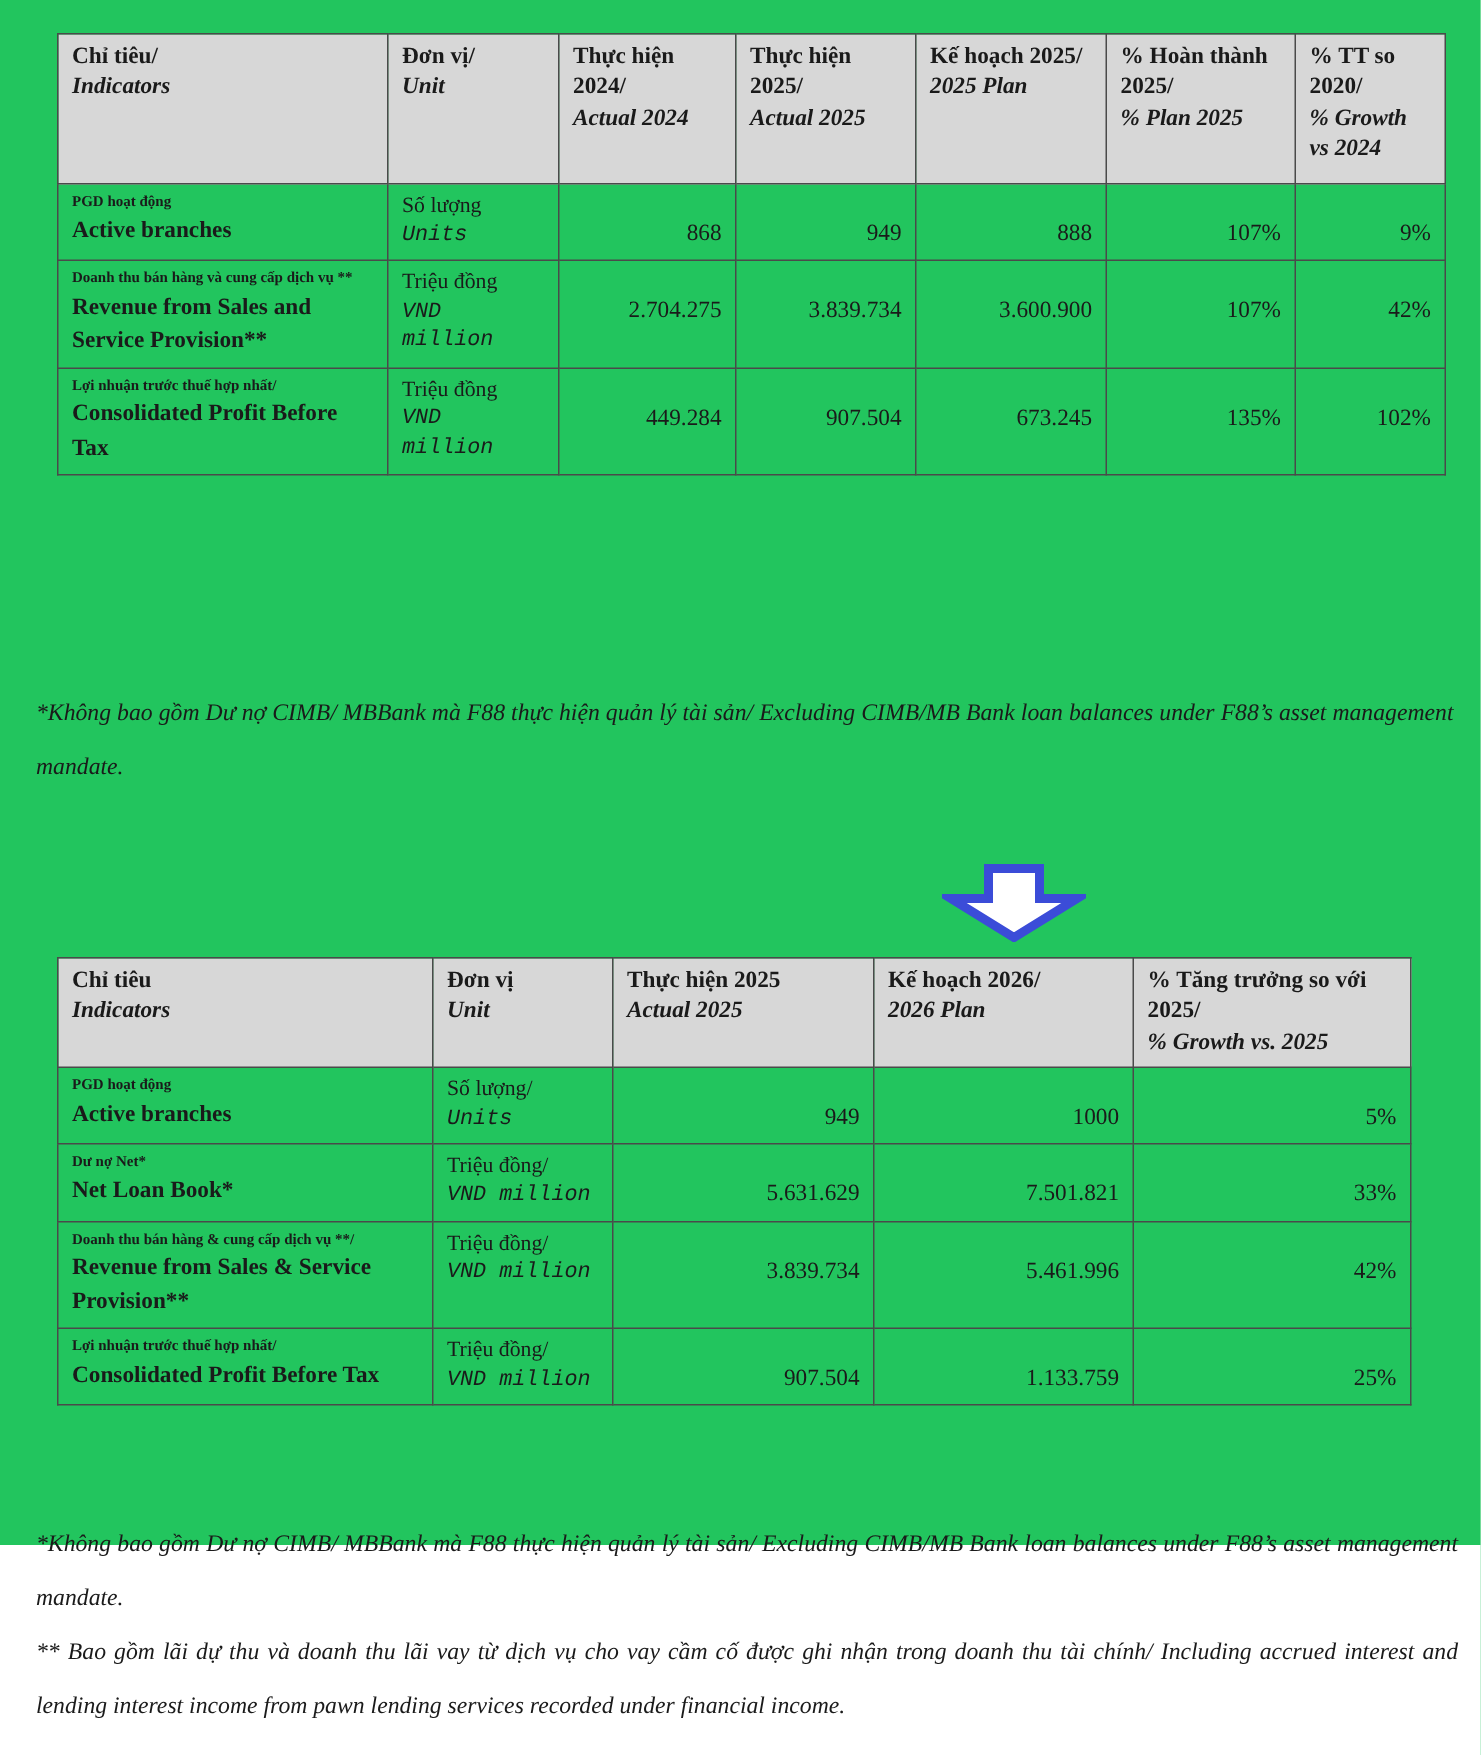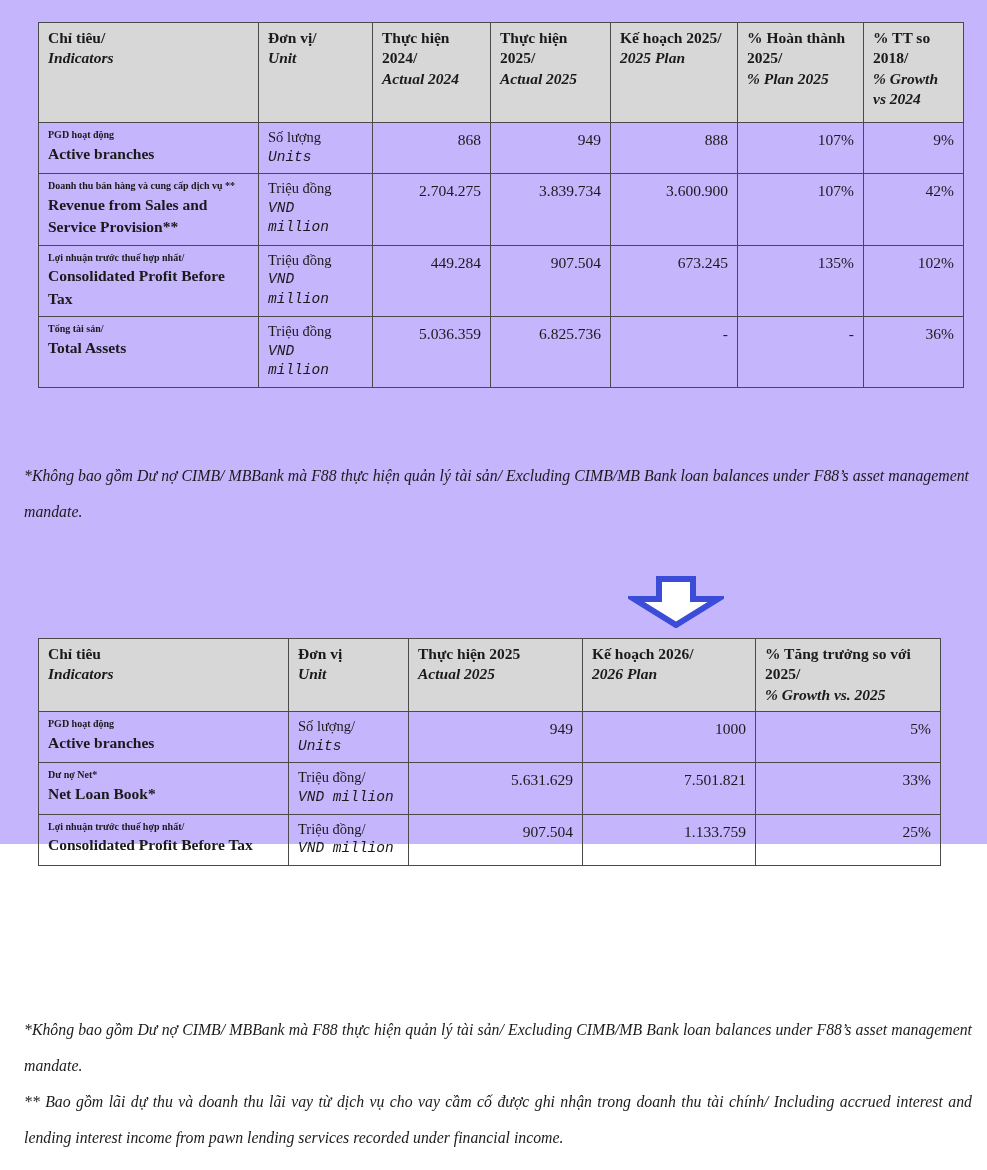--- a/index.html
+++ b/index.html
@@ -3,39 +3,39 @@
 <meta charset="utf-8">
 <style>
   html,body{margin:0;padding:0;background:#ffffff;}
   body{
     width:987px;height:1170px;
     font-family:"Liberation Serif","DejaVu Serif",serif;
     color:#1a1a1a;
     position:relative;
     overflow:hidden;
   }
-  .sheet{position:relative;width:987px;height:844px;background:#c4b5fd;}
+  .sheet{position:relative;width:987px;height:1030px;background:#22c55e;}
   table{border-collapse:collapse;table-layout:fixed;}
   td,th{border:1px solid #4a4a4a;vertical-align:top;padding:5px 9px 6px 9px;}
   .tbl1{position:absolute;left:38px;top:22px;width:925px;}
   .tbl2{position:absolute;left:38px;top:628px;width:902px;margin-top:10px;}
   thead th{
     background:#d7d7d7;
     text-align:left;font-size:15.5px;line-height:1.32;
     font-weight:bold;
   }
   .tbl1 thead th{height:88px;}
   .tbl2 thead th{height:58px;}
   .hvi{display:block;font-weight:bold;font-style:normal;}
   .hen{display:block;font-weight:bold;font-style:italic;}
   .lbl-vi{display:block;font-weight:bold;font-size:10px;line-height:1.45;}
   .lbl-en{display:block;font-weight:bold;font-size:15.5px;line-height:1.45;}
   .unit-vi{display:block;font-size:14.5px;line-height:1.35;}
   .unit-en{display:block;font-style:italic;font-size:14.5px;line-height:1.35;font-family:Liberation Mono, monospace;}
-  .num{text-align:right;font-size:15.5px;line-height:1.3;padding-top:7px;white-space:nowrap;}
+  .num{text-align:right;font-size:15.5px;line-height:1.3;padding-top:23px;white-space:nowrap;}
   .note{
     position:absolute;left:24px;width:945px;
     font-style:italic;font-size:15.8px;line-height:2.3;
     text-align:justify;
   }
   .note1{top:458px;}
   .heading{
     position:absolute;left:0;top:540px;width:920px;
     text-align:center;font-weight:bold;font-size:17px;
     letter-spacing:.2px;
@@ -83,21 +83,21 @@
           </th>
         <th>
             <span class="hvi">Kế hoạch 2025/</span>
             <span class="hen">2025 Plan</span>
           </th>
         <th>
             <span class="hvi">% Hoàn thành 2025/</span>
             <span class="hen">% Plan 2025</span>
           </th>
         <th>
-            <span class="hvi">% TT so 2018/</span>
+            <span class="hvi">% TT so 2020/</span>
             <span class="hen">% Growth vs 2024</span>
           </th>
       </tr>
     </thead>
     <tbody>
       <tr>
         <td>
             <span class="lbl-vi">PGD hoạt động</span>
             <span class="lbl-en">Active branches</span>
           </td>
@@ -133,35 +133,20 @@
           </td>
         <td>
             <span class="unit-vi">Triệu đồng</span>
             <span class="unit-en">VND million</span>
           </td>
         <td class="num">449.284</td>
         <td class="num">907.504</td>
         <td class="num">673.245</td>
         <td class="num">135%</td>
         <td class="num">102%</td>
-      </tr>
-      <tr>
-        <td>
-            <span class="lbl-vi">Tổng tài sản/</span>
-            <span class="lbl-en">Total Assets</span>
-          </td>
-        <td>
-            <span class="unit-vi">Triệu đồng</span>
-            <span class="unit-en">VND million</span>
-          </td>
-        <td class="num">5.036.359</td>
-        <td class="num">6.825.736</td>
-        <td class="num">-</td>
-        <td class="num">-</td>
-        <td class="num">36%</td>
       </tr>
     </tbody>
   </table>
 
   <div class="note note1">*Không bao gồm Dư nợ CIMB/ MBBank mà F88 thực hiện quản lý tài sản/ Excluding CIMB/MB Bank loan balances under F88’s asset management mandate.</div>
 
 
   <div class="arrow-wrap">
     <svg viewBox="0 0 96 52" xmlns="http://www.w3.org/2000/svg">
       <polygon points="31,3 65,3 65,23 90,23 48,49 6,23 31,23" fill="#ffffff" stroke="#3b4cd8" stroke-width="6" stroke-linejoin="miter"></polygon>
@@ -222,20 +207,33 @@
         <td>
             <span class="unit-vi">Triệu đồng/</span>
             <span class="unit-en">VND million</span>
           </td>
         <td class="num">5.631.629</td>
         <td class="num">7.501.821</td>
         <td class="num">33%</td>
       </tr>
       <tr>
         <td>
+            <span class="lbl-vi">Doanh thu bán hàng &amp; cung cấp dịch vụ **/</span>
+            <span class="lbl-en">Revenue from Sales &amp; Service Provision**</span>
+          </td>
+        <td>
+            <span class="unit-vi">Triệu đồng/</span>
+            <span class="unit-en">VND million</span>
+          </td>
+        <td class="num">3.839.734</td>
+        <td class="num">5.461.996</td>
+        <td class="num">42%</td>
+      </tr>
+      <tr>
+        <td>
             <span class="lbl-vi">Lợi nhuận trước thuế hợp nhất/</span>
             <span class="lbl-en">Consolidated Profit Before Tax</span>
           </td>
         <td>
             <span class="unit-vi">Triệu đồng/</span>
             <span class="unit-en">VND million</span>
           </td>
         <td class="num">907.504</td>
         <td class="num">1.133.759</td>
         <td class="num">25%</td>

